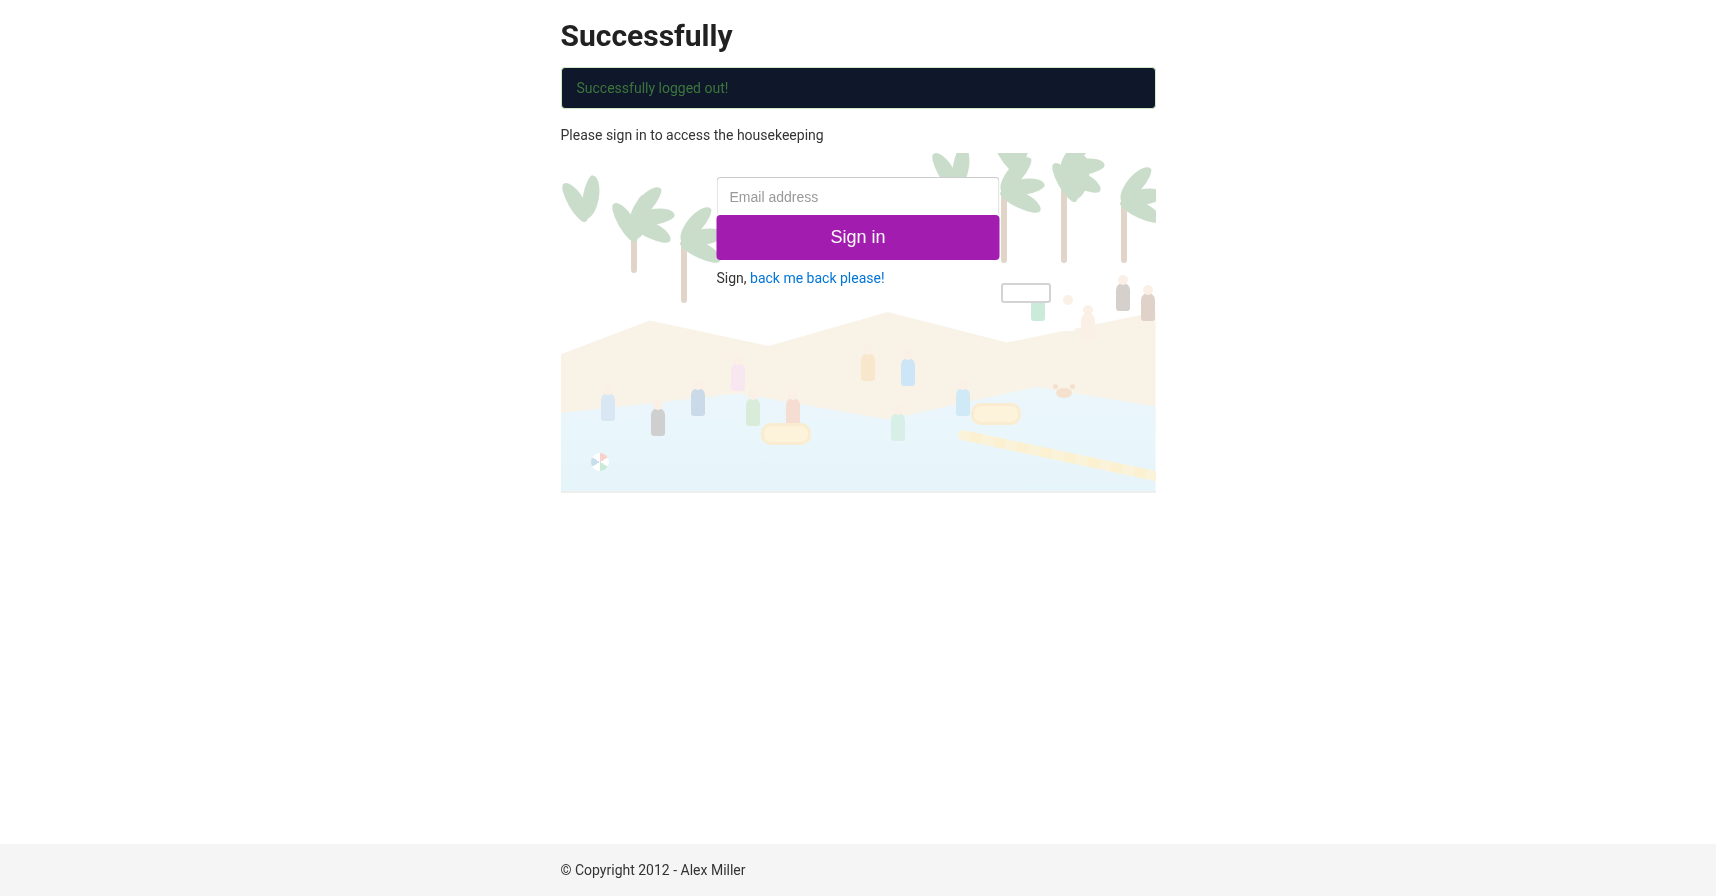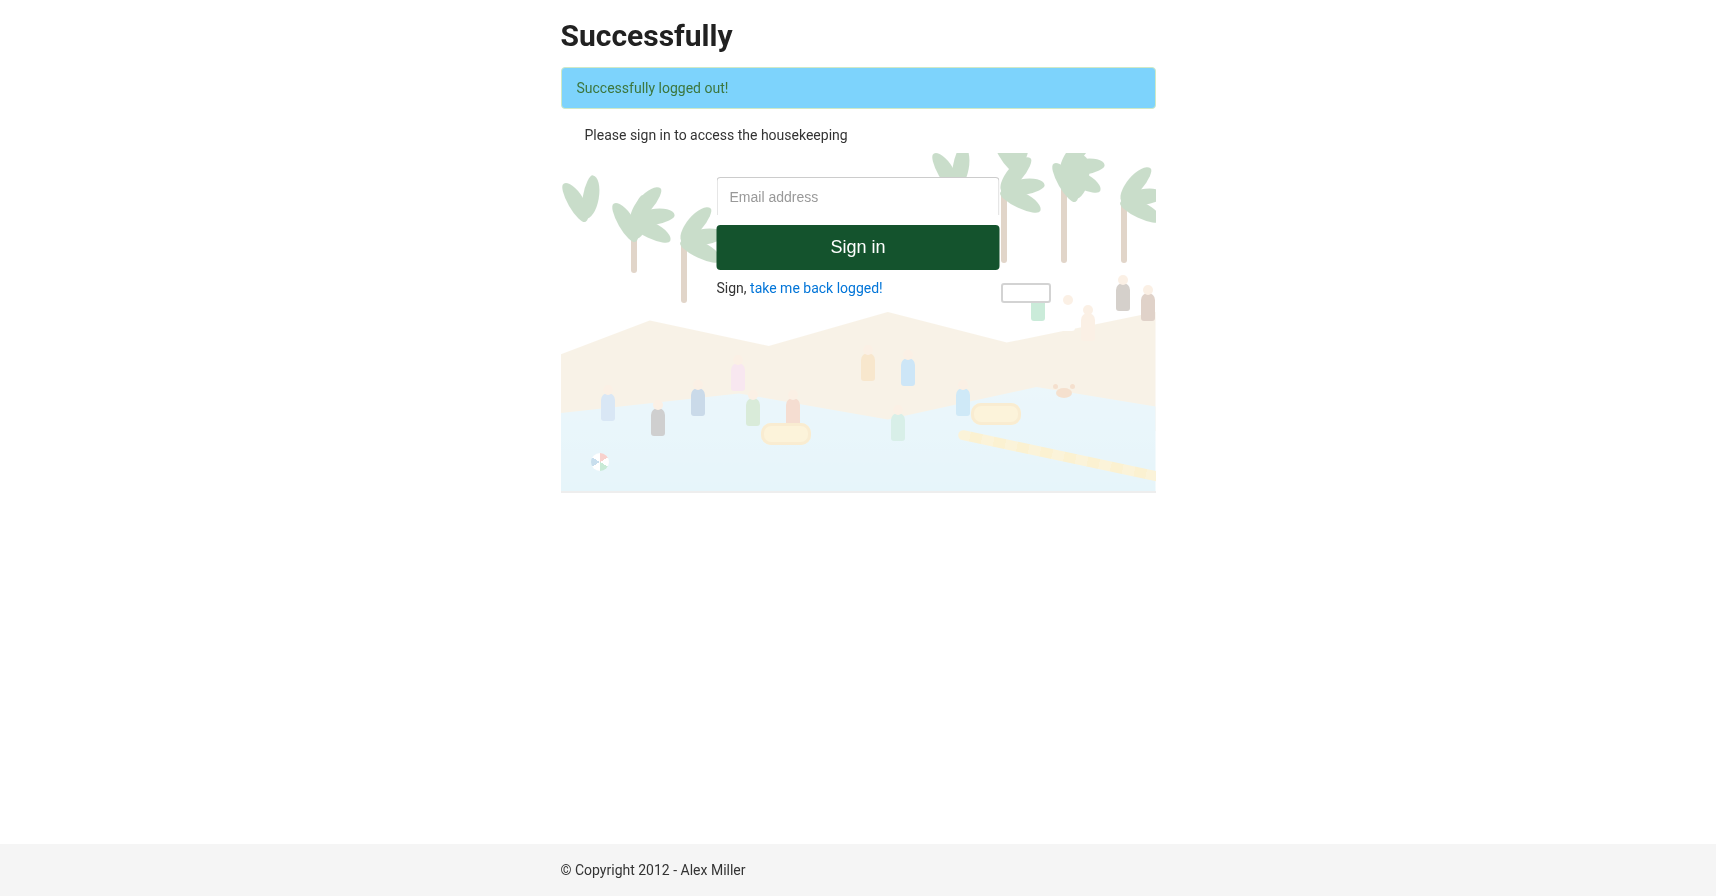--- a/index.html
+++ b/index.html
@@ -17,33 +17,32 @@
       padding: 0 15px;
     }
     h2.page-title {
       font-size: 30px;
       font-weight: 700;
       color: #212121;
       margin-top: 18px;
       margin-bottom: 14px;
     }
     .alert-success {
-      background: #7dd3fc;
+      background: #0f172a;
       border: 1px solid #d0e9c6;
       color: #3c763d;
       padding: 12px 15px;
       border-radius: 4px;
       margin-bottom: 18px;
       font-size: 14px;
     }
     .subtitle {
       font-size: 14px;
       color: #333;
       margin-bottom: 10px;
-      margin-left: 24px;
     }
     .hero {
       position: relative;
       width: 100%;
       height: 340px;
       margin-top: 0;
       border-bottom: 2px solid #eee;
     }
     .hero-bg {
       position: absolute;
@@ -68,23 +67,22 @@
       background: #fff;
       border: 1px solid #ccc;
       outline: none;
     }
     .form-field.email { border-radius: 4px 4px 0 0; border-bottom: none; }
     .form-field.password { border-radius: 0 0 4px 4px; }
     .form-field::placeholder { color: #999; }
     .btn-primary {
       display: block;
       width: 100%;
-      margin-top: 10px;
       padding: 12px;
-      background: #14532d;
+      background: #a21caf;
       color: #fff;
       border: none;
       border-radius: 4px;
       font-size: 18px;
       cursor: pointer;
     }
     .back-line {
       margin-top: 10px;
       font-size: 14px;
       color: #333;
@@ -250,21 +248,21 @@
       <div class="raft" style="left:410px; top:250px;"></div>
       <div class="ball" style="left:30px; top:300px;"></div>
       <div class="crab" style="left:495px; top:235px;"></div>
       <div class="lane"></div>
     </div>
 
     <form class="form-card">
       <input type="email" class="form-field email" placeholder="Email address" style="">
       <button type="submit" class="btn-primary">Sign in</button>
       <p class="back-line">
-        <span>Sign, </span><a href="#" class="back-link">take me back logged!</a>
+        <span>Sign, </span><a href="#" class="back-link">back me back please!</a>
       </p>
     </form>
   </div>
 </div>
 
 <footer>
   <div class="container">
     <span>© Copyright 2012 - Alex Miller</span>
   </div>
 </footer>

